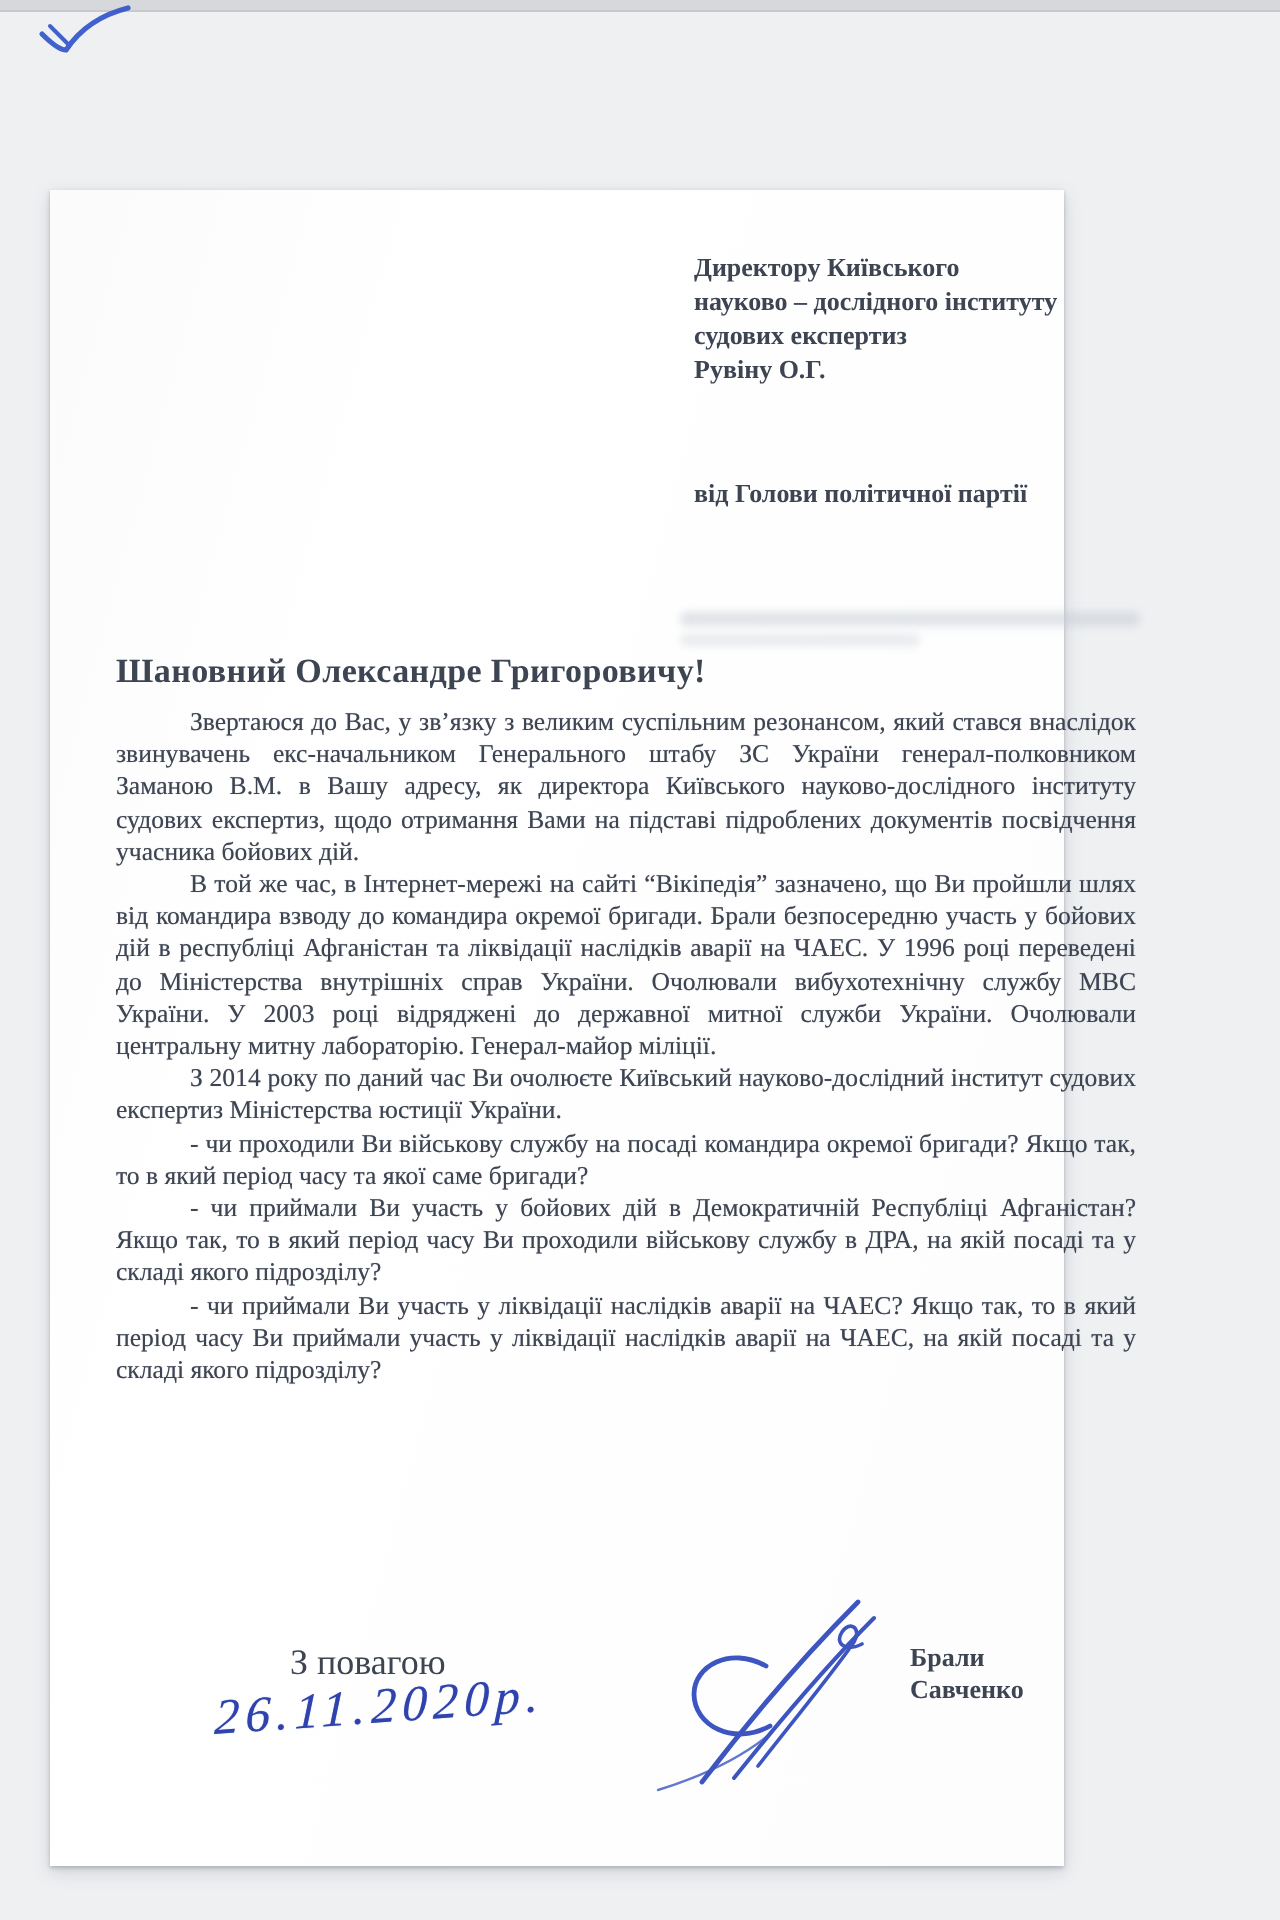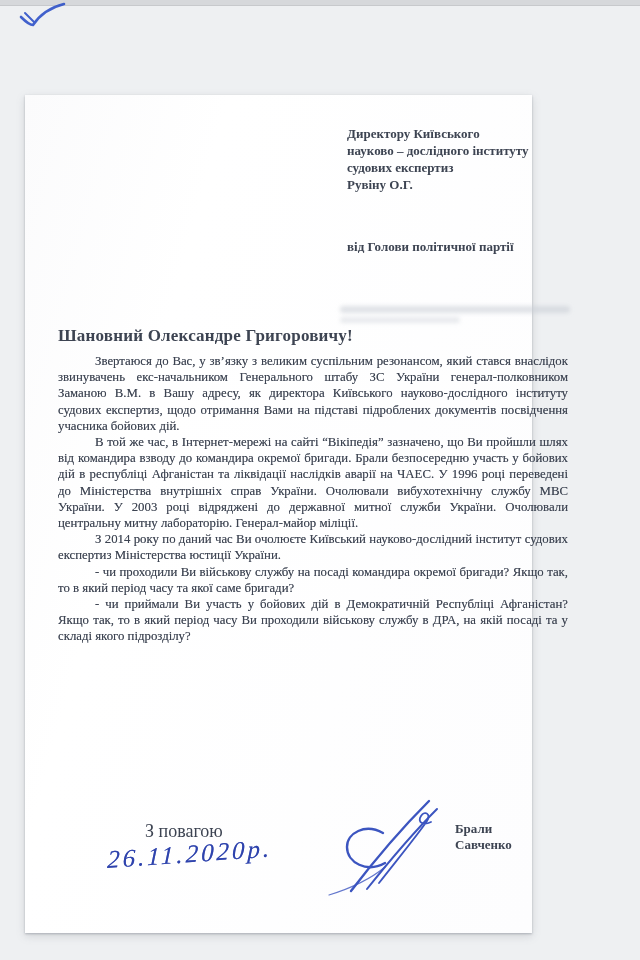--- a/index.html
+++ b/index.html
@@ -103,20 +103,21 @@
     </div>
 
     <div class="salutation">Шановний Олександре Григоровичу!</div>
 
     <div class="bodytext">
       <p>Звертаюся до Вас, у зв’язку з великим суспільним резонансом, який стався внаслідок звинувачень екс-начальником Генерального штабу ЗС України генерал-полковником Заманою В.М. в Вашу адресу, як директора Київського науково-дослідного інституту судових експертиз, щодо отримання Вами на підставі підроблених документів посвідчення учасника бойових дій.</p>
       <p>В той же час, в Інтернет-мережі на сайті “Вікіпедія” зазначено, що Ви пройшли шлях від командира взводу до командира окремої бригади. Брали безпосередню участь у бойових дій в республіці Афганістан та ліквідації наслідків аварії на ЧАЕС. У 1996 році переведені до Міністерства внутрішніх справ України. Очолювали вибухотехнічну службу МВС України. У 2003 році відряджені до державної митної служби України. Очолювали центральну митну лабораторію. Генерал-майор міліції.</p>
       <p>З 2014 року по даний час Ви очолюєте Київський науково-дослідний інститут судових експертиз Міністерства юстиції України.</p>
       <p>- чи проходили Ви військову службу на посаді командира окремої бригади? Якщо так, то в який період часу та якої саме бригади?</p>
       <p>- чи приймали Ви участь у бойових дій в Демократичній Республіці Афганістан? Якщо так, то в який період часу Ви проходили військову службу в ДРА, на якій посаді та у складі якого підрозділу?</p>
+      <p>- чи приймали Ви участь у ліквідації наслідків аварії на ЧАЕС? Якщо так, то в який період часу Ви приймали участь у ліквідації наслідків аварії на ЧАЕС, на якій посаді та у складі якого підрозділу?</p>
     </div>
 
     <div class="regards">З повагою</div>
     <div class="signname">Брали Савченко</div>
 
     <svg class="signature" viewBox="0 0 152 118">
       <g fill="none" stroke="#3c55c0" stroke-linecap="round">
         <path d="M60 52 C42 42 24 52 24 66 C24 82 44 92 62 82" stroke-width="2.4"></path>
         <path d="M28 110 C54 76 82 44 106 20" stroke-width="2.4"></path>
         <path d="M44 108 C68 78 94 48 114 28" stroke-width="2"></path>

